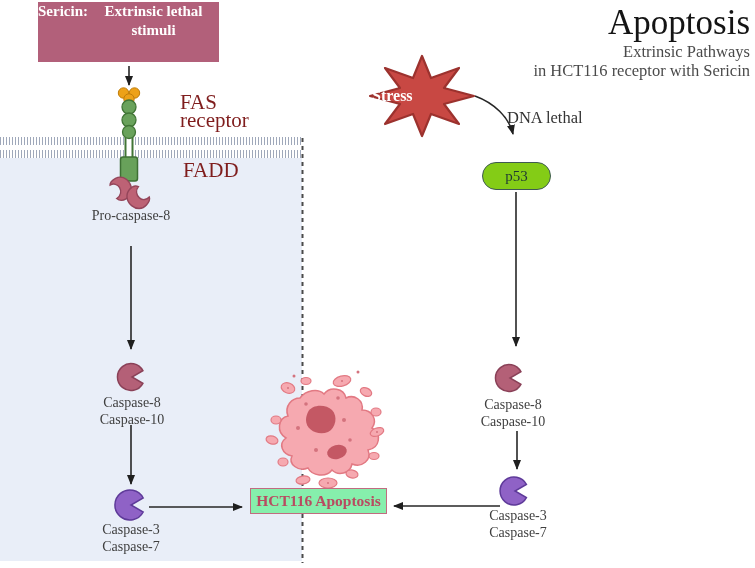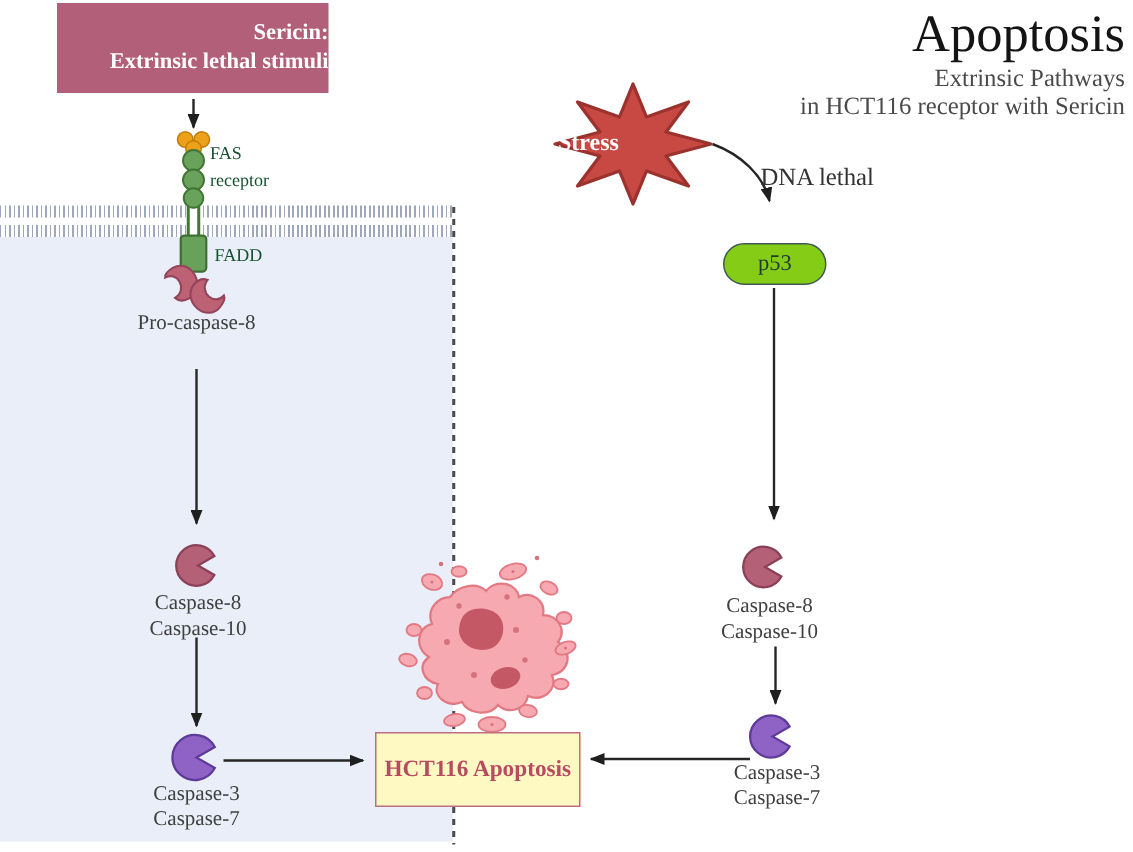--- a/index.html
+++ b/index.html
@@ -10,27 +10,27 @@
   .abs{position:absolute;}
   
   .cell-region{left:0;top:158px;width:302px;height:403px;background:#e9eef8;}
   
   .membrane{left:0;width:302px;height:8px;
     background:repeating-linear-gradient(90deg,#9fa8ba 0 1px,#ffffff 1px 3px);}
   .membrane.b1{top:137px;}
   .membrane.b2{top:150px;}
   
   .sericin-box{left:38px;top:2px;width:181px;height:60px;background:#b2607a;
-    color:#ffffff;font-weight:bold;font-size:15px;line-height:19px;text-align:right;
-    display:flex;flex-direction:column;justify-content:center;}
-  
-  .lbl{color:#14532d;font-size:12px;line-height:18px;}
+    color:#ffffff;font-weight:bold;font-size:15px;line-height:19px;text-align:center;
+    display:flex;justify-content:center;}
+  
+  .lbl{color:#7f1d1d;font-size:21px;line-height:18px;margin-left:40px;}
   .lbl2{color:#3f3f3f;font-size:14px;line-height:16.5px;text-align:center;}
   
-  .hct-box{left:250px;top:488px;width:137px;height:50px;background:#fef9c3;
+  .hct-box{left:250px;top:488px;width:137px;height:26px;background:#86efac;
     border:1.6px solid #c06c80;box-sizing:border-box;display:flex;align-items:center;
     justify-content:center;color:#b84b61;font-weight:bold;font-size:15.5px;}
   
   .p53-pill{left:482px;top:162px;width:69px;height:28px;background:#84cc16;
     border:1.8px solid #3f5a52;border-radius:15px;box-sizing:border-box;display:flex;
     align-items:center;justify-content:center;color:#1f3933;font-size:15px;}
   
   .title-block{right:5px;top:4px;text-align:right;}
   .title-main{font-size:35px;line-height:38px;color:#141414;}
   .title-sub{font-size:16.5px;line-height:19px;color:#4a4a4a;}

